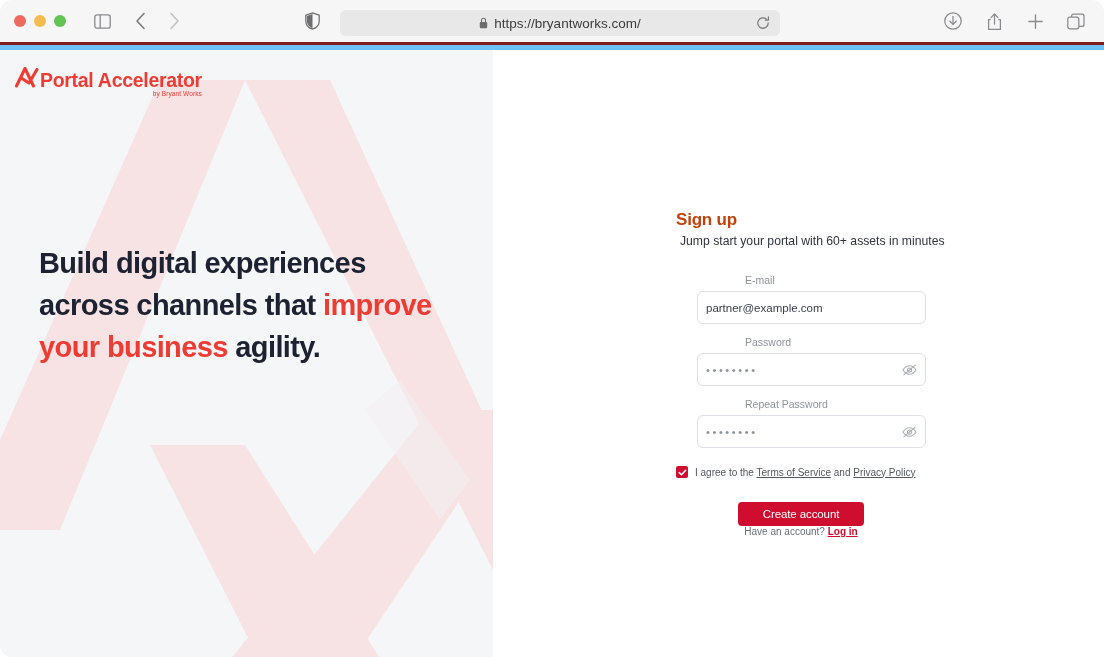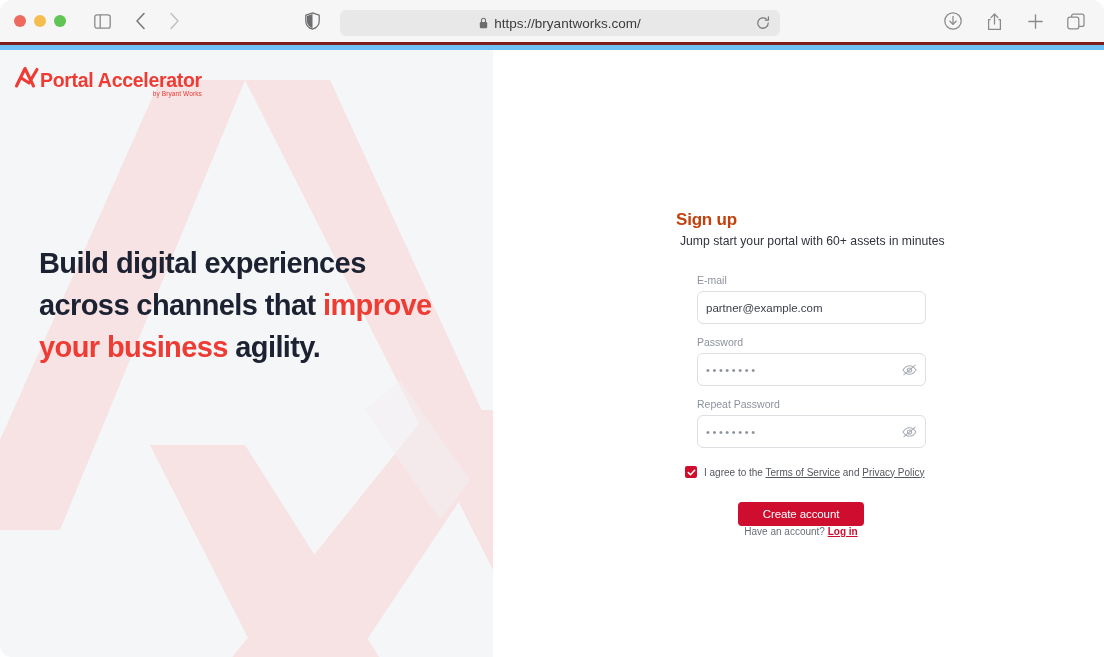--- a/index.html
+++ b/index.html
@@ -191,20 +191,21 @@
     white-space: nowrap;
   }
 
   .fields { margin-top: 26px; margin-left: 21px; }
 
   .field { margin-bottom: 12px; }
   .field-label {
     font-size: 10.5px;
     color: #8d939d;
     margin-bottom: 5px;
+    margin-left: 48px;
   }
   .field-box {
     position: relative;
     height: 33px;
     border: 1px solid #dcdfe4;
     border-radius: 6px;
     background: #ffffff;
     display: flex;
     align-items: center;
     padding: 0 8px;
@@ -225,21 +226,20 @@
     transform: translateY(-50%);
     color: #a9aeb6;
     display: flex;
   }
 
   .agree-row {
     display: flex;
     align-items: center;
     gap: 7px;
     margin-top: 18px;
-    margin-left: 9px;
   }
   .checkbox {
     width: 12px;
     height: 12px;
     border-radius: 2px;
     background: #cf0d2e;
     flex: none;
     display: flex;
     align-items: center;
     justify-content: center;

